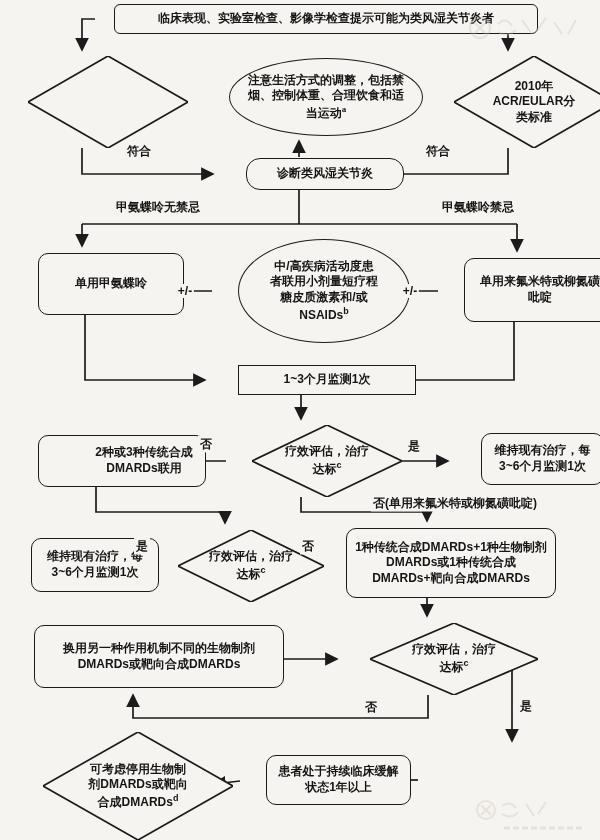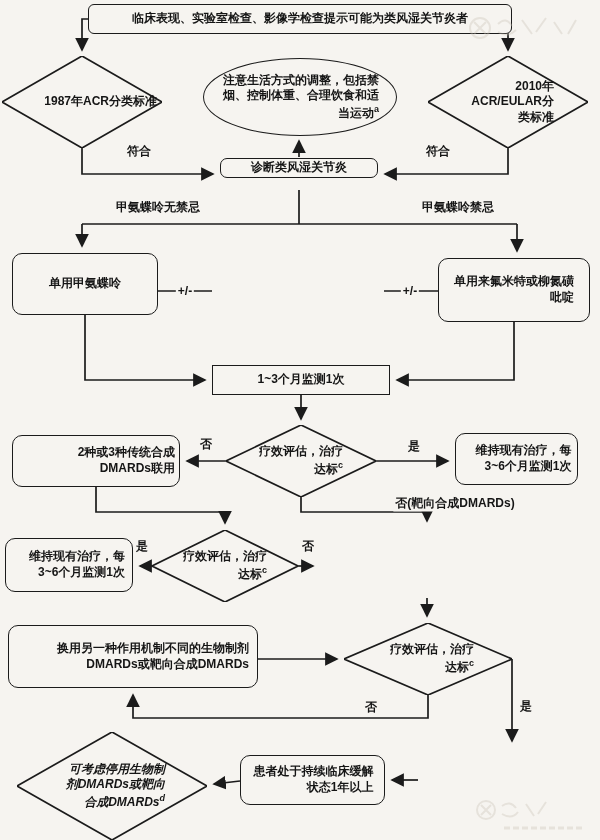--- a/index.html
+++ b/index.html
@@ -1,21 +1,21 @@
 <!DOCTYPE html>
 <html><head>
 <meta charset="utf-8">
 <style>
   html,body{margin:0;padding:0;}
   body{font-family:"Liberation Sans","DejaVu Sans",sans-serif;}
   .stage{position:relative;width:600px;height:840px;background:#f6f4f0;overflow:hidden;color:#151515;}
   .wires{position:absolute;left:0;top:0;width:600px;height:840px;}
   .wires polyline,.wires line{fill:none;stroke:#1b1b1b;stroke-width:1.7;}
-  .node{position:absolute;display:flex;align-items:center;justify-content:center;text-align:right;
-        font-size:12px;font-weight:600;line-height:1.3;color:#151515;}
+  .node{position:absolute;display:flex;align-items:center;justify-content:center;text-align:center;
+        font-size:12px;font-weight:600;line-height:1.3;color:#151515;margin-left:26px;}
   .rbox{border:1.6px solid #1b1b1b;border-radius:10px;background:#f6f4f0;box-sizing:border-box;padding:2px 4px;}
   .sbox{border:1.6px solid #1b1b1b;border-radius:0;background:#f6f4f0;box-sizing:border-box;padding:2px 4px;}
   .ell{border:1.6px solid #1b1b1b;border-radius:50%;background:#f6f4f0;box-sizing:border-box;padding:4px 8px;}
   .diamond{background:transparent;}
   .diamond svg.dshape{position:absolute;left:0;top:0;width:100%;height:100%;}
   .diamond svg.dshape polygon{fill:#f6f4f0;stroke:#1b1b1b;stroke-width:1.7;vector-effect:non-scaling-stroke;}
   .dtext{position:relative;z-index:2;}
   .lbl{position:absolute;transform:translate(-50%,-50%);font-size:12px;font-weight:600;
        background:#f6f4f0;padding:0 2px;white-space:nowrap;z-index:3;}
   sup{font-size:9px;font-weight:600;}
@@ -83,42 +83,44 @@
   </svg>
 
   <div class="node rbox" style="left:88px;top:4px;width:424px;height:30px;border-radius:6px;">
     <span>临床表现、实验室检查、影像学检查提示可能为类风湿关节炎者</span>
   </div>
 
   <div class="node diamond" style="left:2px;top:56px;width:160px;height:92px;">
     <svg class="dshape" viewBox="0 0 100 100" preserveAspectRatio="none">
         <polygon points="50,0 100,50 50,100 0,50"></polygon>
       </svg>
-    <span class="dtext" style="width:150px;">1987年ACR分类标准</span>
   </div>
 
   <div class="node ell" style="left:203px;top:58px;width:194px;height:78px;">
-    <span class="dtext" style="width:158px;"><span>注意生活方式的调整，包括禁烟、控制体重、合理饮食和适当运动</span><sup>a</sup></span>
+    <span class="dtext" style="width:158px;font-family:Liberation Serif, serif;"><span>注意生活方式的调整，包括禁烟、控制体重、合理饮食和适当运动</span><sup>a</sup></span>
   </div>
 
   <div class="node diamond" style="left:428px;top:56px;width:160px;height:92px;">
     <svg class="dshape" viewBox="0 0 100 100" preserveAspectRatio="none">
         <polygon points="50,0 100,50 50,100 0,50"></polygon>
       </svg>
     <span class="dtext" style="width:92px;">2010年ACR/EULAR分类标准</span>
   </div>
 
-  <div class="node rbox" style="left:220px;top:158px;width:158px;height:20px;border-radius:7px;">
+  <div class="node rbox" style="left:220px;top:158px;width:158px;height:32px;border-radius:14px;">
     <span>诊断类风湿关节炎</span>
   </div>
 
   <div class="node rbox" style="left:12px;top:253px;width:146px;height:62px;">
     <span>单用甲氨蝶呤</span>
   </div>
 
+  <div class="node ell" style="left:212px;top:239px;width:172px;height:104px;">
+    <span class="dtext" style="width:108px;"><span>中/高疾病活动度患者联用小剂量短疗程糖皮质激素和/或NSAIDs</span><sup>b</sup></span>
+  </div>
 
   <div class="node rbox" style="left:438px;top:258px;width:152px;height:64px;">
     <span style="width:120px;">单用来氟米特或柳氮磺吡啶</span>
   </div>
 
   <div class="node sbox" style="left:212px;top:365px;width:178px;height:30px;">
     <span>1~3个月监测1次</span>
   </div>
 
   <div class="node rbox" style="left:12px;top:435px;width:168px;height:52px;padding-left:48px;">
@@ -140,51 +142,54 @@
     <span style="width:112px;">维持现有治疗，每3~6个月监测1次</span>
   </div>
 
   <div class="node diamond" style="left:152px;top:530px;width:146px;height:72px;">
     <svg class="dshape" viewBox="0 0 100 100" preserveAspectRatio="none">
         <polygon points="50,0 100,50 50,100 0,50"></polygon>
       </svg>
     <span class="dtext" style="width:84px;"><span>疗效评估，治疗达标</span><sup>c</sup></span>
   </div>
 
+  <div class="node rbox" style="left:320px;top:528px;width:210px;height:70px;">
+    <span style="width:192px;">1种传统合成DMARDs+1种生物制剂DMARDs或1种传统合成DMARDs+靶向合成DMARDs</span>
+  </div>
 
   <div class="node rbox" style="left:8px;top:625px;width:250px;height:63px;">
     <span style="width:232px;">换用另一种作用机制不同的生物制剂DMARDs或靶向合成DMARDs</span>
   </div>
 
   <div class="node diamond" style="left:344px;top:623px;width:168px;height:72px;">
     <svg class="dshape" viewBox="0 0 100 100" preserveAspectRatio="none">
         <polygon points="50,0 100,50 50,100 0,50"></polygon>
       </svg>
     <span class="dtext" style="width:92px;"><span>疗效评估，治疗达标</span><sup>c</sup></span>
   </div>
 
   <div class="node diamond" style="left:17px;top:732px;width:190px;height:108px;">
     <svg class="dshape" viewBox="0 0 100 100" preserveAspectRatio="none">
         <polygon points="50,0 100,50 50,100 0,50"></polygon>
       </svg>
-    <span class="dtext" style="width:106px;font-style:italic;"><span>可考虑停用生物制剂DMARDs或靶向合成DMARDs</span><sup>d</sup></span>
+    <span class="dtext" style="width:106px;"><span>可考虑停用生物制剂DMARDs或靶向合成DMARDs</span><sup>d</sup></span>
   </div>
 
   <div class="node rbox" style="left:240px;top:755px;width:145px;height:50px;">
     <span style="width:122px;">患者处于持续临床缓解状态1年以上</span>
   </div>
 
 
   <div class="lbl" style="left:139px;top:151px;">符合</div>
   <div class="lbl" style="left:438px;top:151px;">符合</div>
   <div class="lbl" style="left:158px;top:207px;">甲氨蝶呤无禁忌</div>
-  <div class="lbl" style="left:458px;top:207px;">甲氨蝶呤禁忌</div>
+  <div class="lbl" style="left:478px;top:207px;">甲氨蝶呤禁忌</div>
   <div class="lbl" style="left:185px;top:291px;">+/-</div>
   <div class="lbl" style="left:410px;top:291px;">+/-</div>
   <div class="lbl" style="left:206px;top:444px;">否</div>
   <div class="lbl" style="left:414px;top:446px;">是</div>
-  <div class="lbl" style="left:455px;top:503px;">否(靶向合成DMARDs)</div>
+  <div class="lbl" style="left:455px;top:503px;">否(单用来氟米特或柳氮磺吡啶)</div>
   <div class="lbl" style="left:142px;top:546px;">是</div>
   <div class="lbl" style="left:308px;top:546px;">否</div>
   <div class="lbl" style="left:371px;top:707px;">否</div>
   <div class="lbl" style="left:526px;top:706px;">是</div>
 
 </div>
 
 </body></html>

